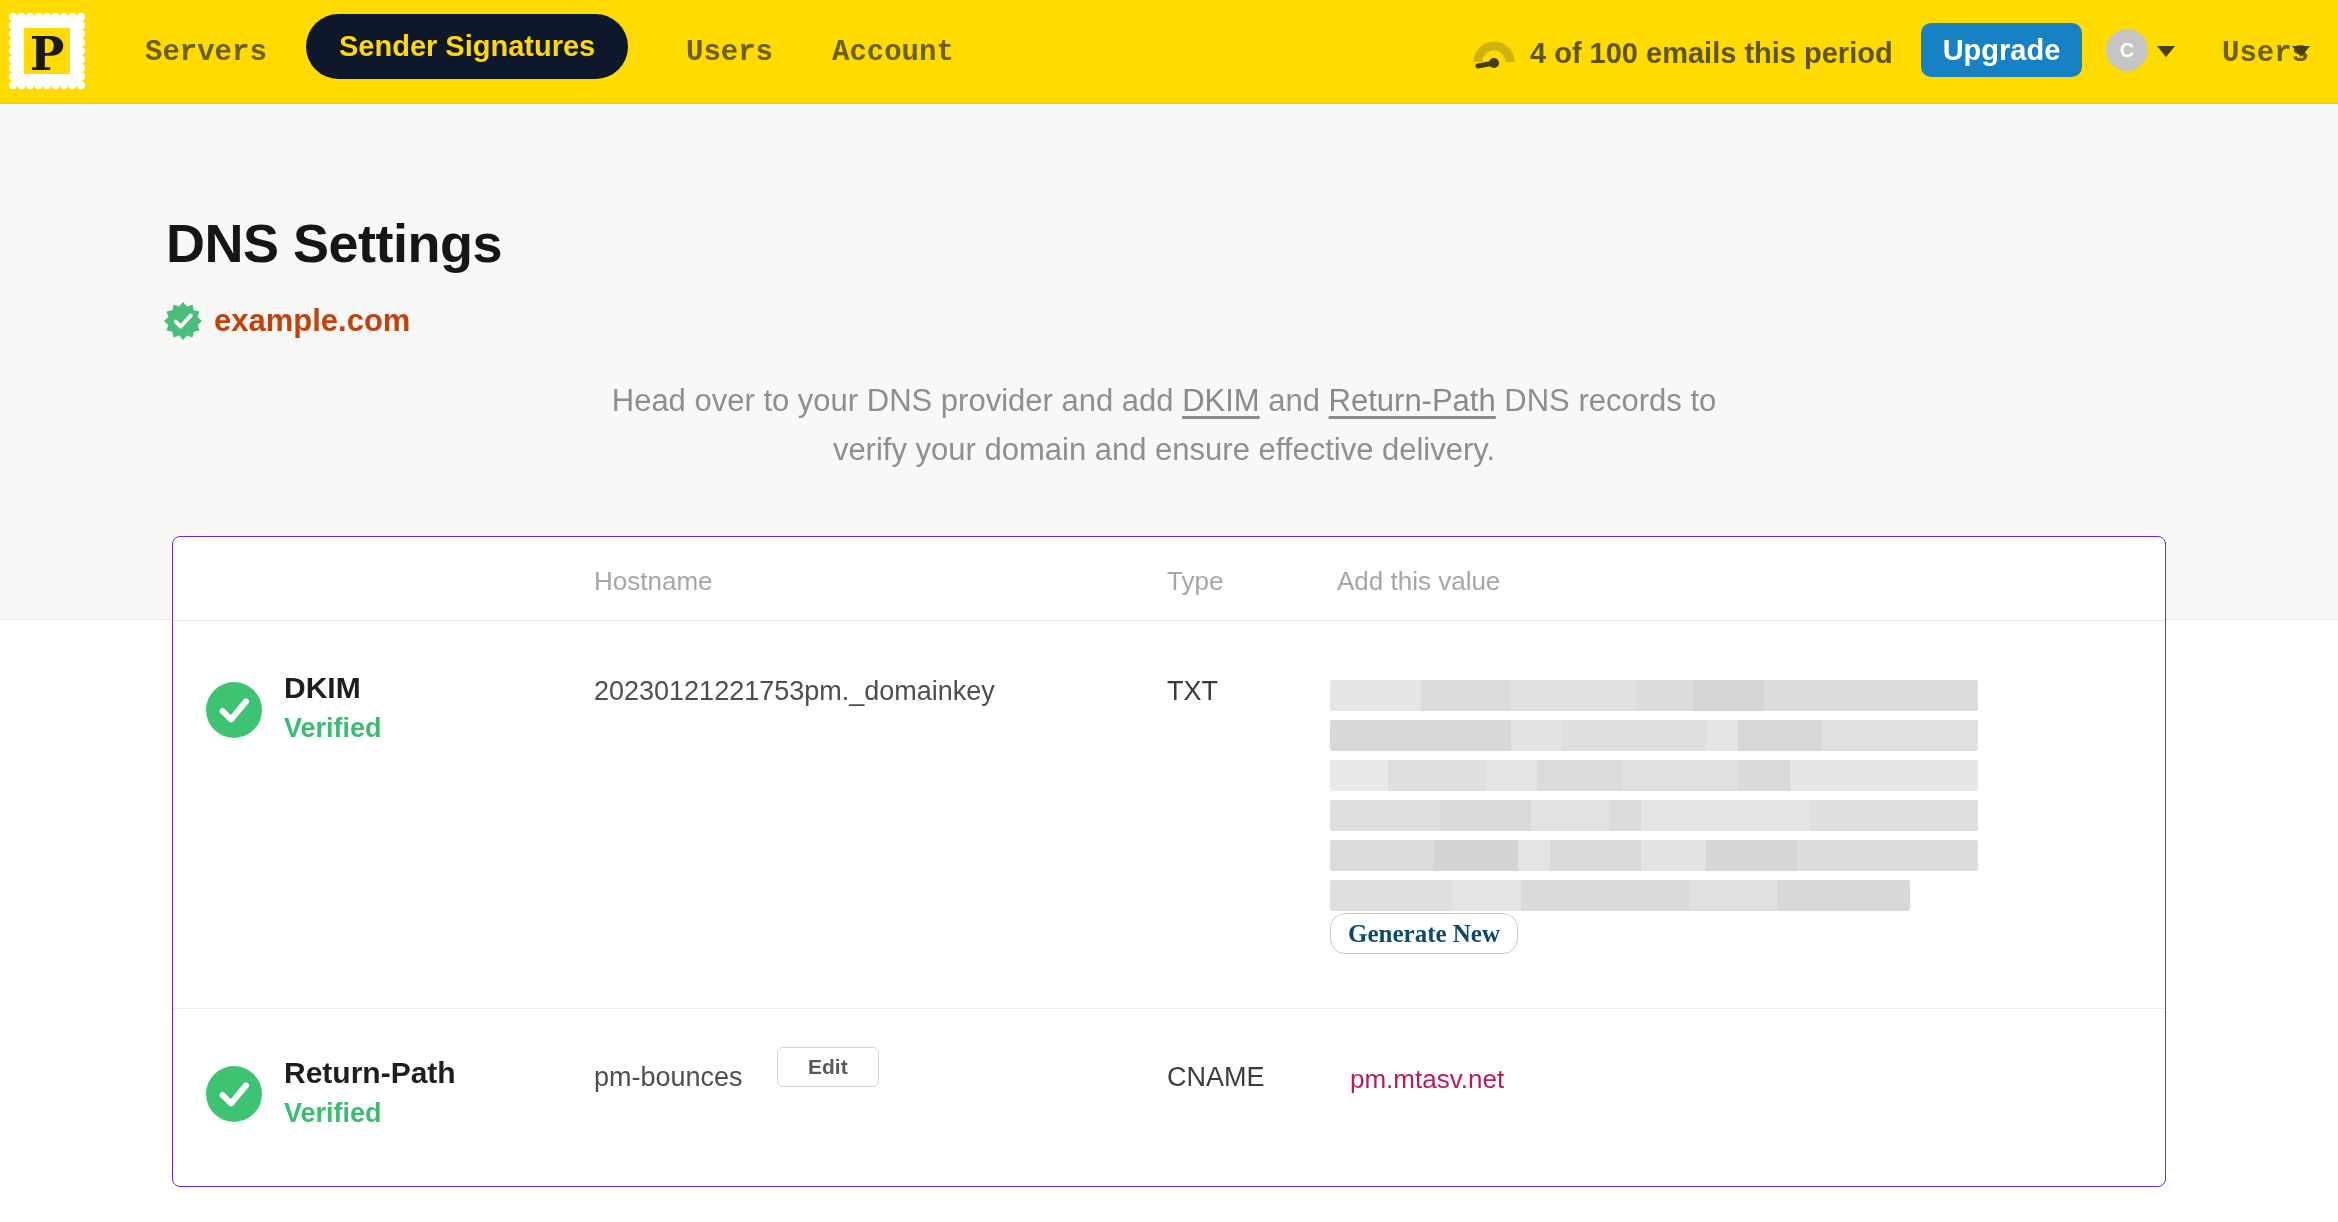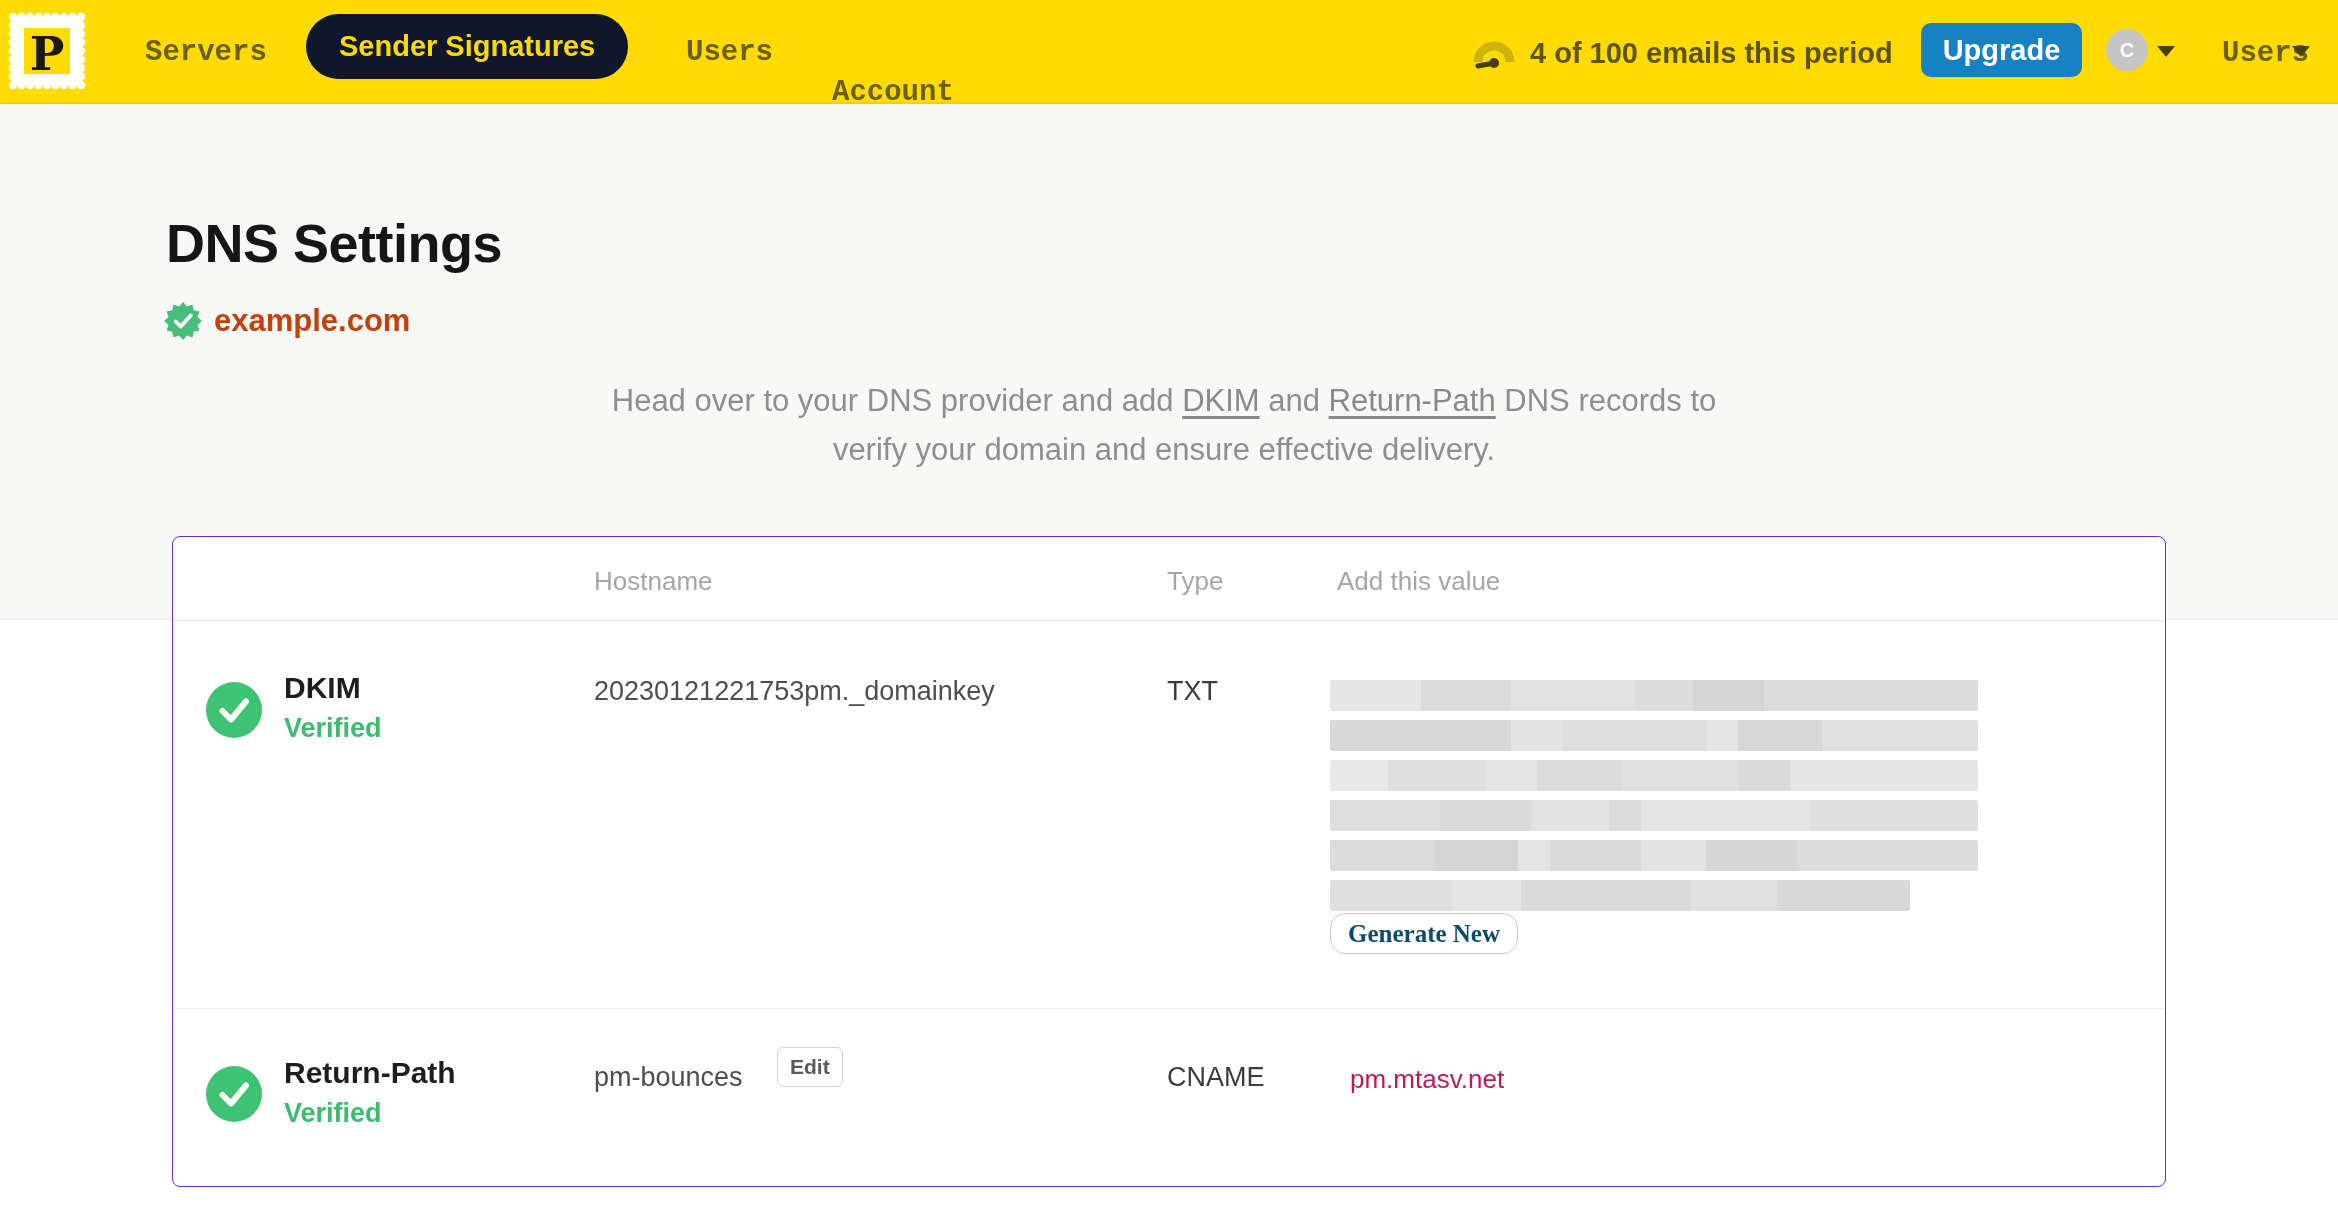--- a/index.html
+++ b/index.html
@@ -116,21 +116,21 @@
     background:#ffffff; border:1px solid #C9C9C9; border-radius:15px;
     font-family:Liberation Serif, serif;
     font-size:25px; font-weight:bold; color:#0c4a6e;
     padding:0 17px; display:flex; align-items:center; cursor:pointer;
   }
   .edit-btn {
     position:absolute; left:604px; top:37px; height:40px;
     background:#ffffff; border:1px solid #D2D2D2; border-radius:6px;
     font-family:"Liberation Sans", sans-serif;
     font-size:21px; font-weight:bold; color:#5A5A5A;
-    padding:0 12px; display:flex; align-items:center; cursor:pointer;
+    padding:0 30px; display:flex; align-items:center; cursor:pointer;
   }
   .rec-value-mono {
     position:absolute; left:1157px; font-size:26px; color:#be185d;
     font-family:Liberation Sans, sans-serif;
     margin-left:20px;
   }
 </style>
 </head>
 <body>
 
@@ -172,21 +172,21 @@
         <circle cx="74" cy="57" r="4.2"></circle>
         <circle cx="74" cy="65.5" r="4.2"></circle>
     </g>
     <rect x="17" y="17" width="46" height="46" fill="#FFDB00"></rect>
     <text x="40" y="59" text-anchor="middle" font-family="DejaVu Serif, serif" font-weight="bold" font-size="46" fill="#191919">P</text>
   </svg>
 
   <div class="abs nav-link" style="left:145px;">Servers</div>
   <div class="abs nav-pill">Sender Signatures</div>
   <div class="abs nav-link" style="left:686px;">Users</div>
-  <div class="abs nav-link" style="left:832px;margin-top:40px;">Account</div>
+  <div class="abs nav-link" style="left:832px;">Account</div>
 
   <svg class="abs gauge-icon" viewBox="0 0 48 40">
     <path d="M8 30 A16 16 0 0 1 40 30" fill="none" stroke="#9C8C17" stroke-opacity="0.5" stroke-width="9"></path>
     <line x1="24" y1="31" x2="8" y2="34" stroke="#453D0D" stroke-width="5" stroke-linecap="round"></line>
     <circle cx="24" cy="31" r="5" fill="#453D0D"></circle>
   </svg>
   <div class="abs usage-text">4 of 100 emails this period</div>
 
   <button class="abs upgrade-btn">Upgrade</button>
 

